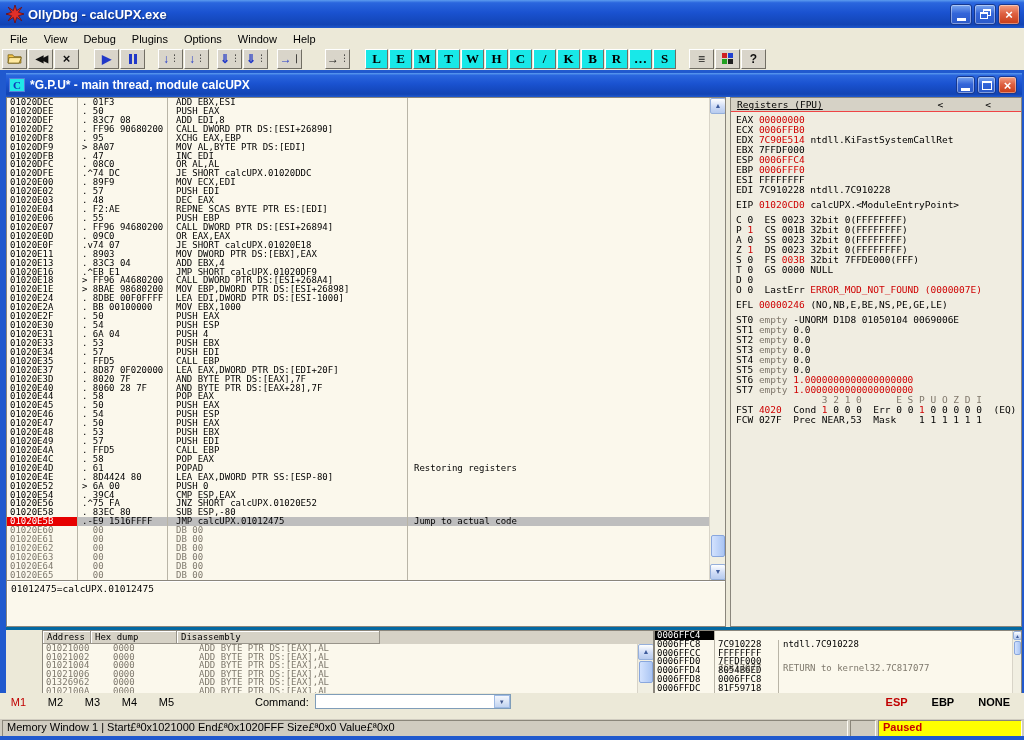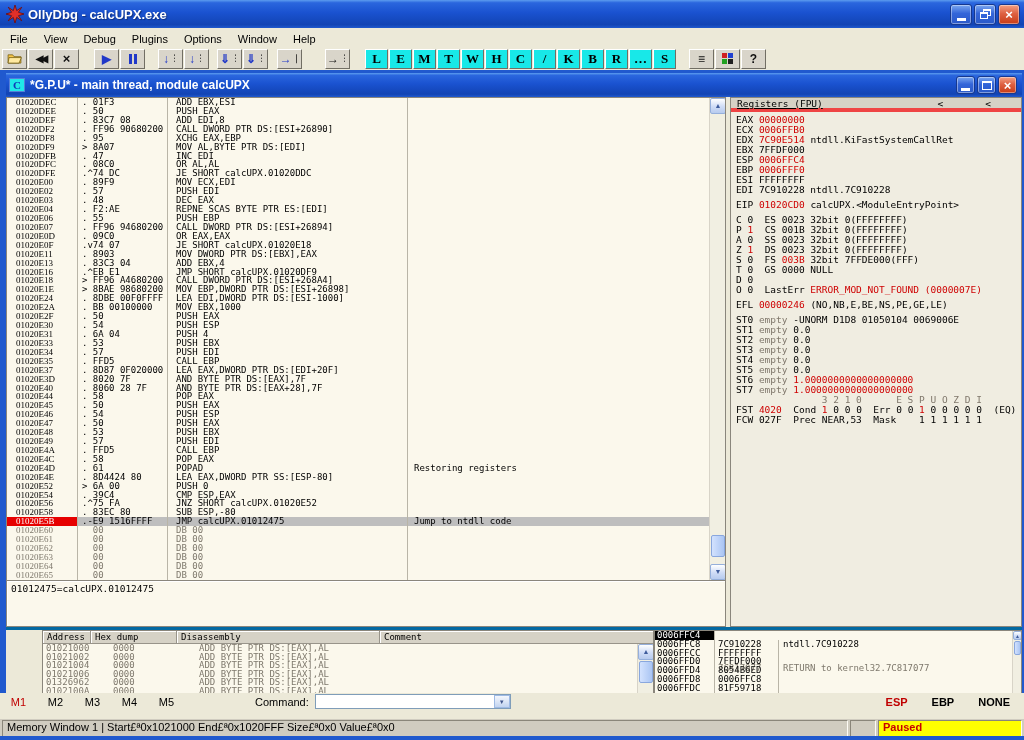--- a/index.html
+++ b/index.html
@@ -53,21 +53,21 @@
   .wbtn.small { width:19px; height:18px; }
 
   .cpu-body { flex:1; display:flex; flex-direction:column; }
   .cpu-top { height:530px; flex:none; display:flex; }
 
   
   .disasm { width:720px; flex:none; border:1px solid #8A867C; background:#FBF8EC; display:flex; flex-direction:column; }
   .disasm-rows { height:482px; flex:none; position:relative; overflow:hidden; }
   .vline { position:absolute; top:0; bottom:0; width:1px; background:#B9B5A7; }
   .drow { display:flex; height:8.93px; line-height:9px; font-family:"DejaVu Sans Mono",monospace; font-size:9px; white-space:pre; color:#000; position:relative; }
-  .drow .c-addr { width:70px; flex:none; padding-left:9px;font-family:Liberation Serif, serif; }
+  .drow .c-addr { width:70px; flex:none; padding-left:3px; }
   .drow .c-hex  { width:90px; flex:none; padding-left:5px; }
   .drow .c-ins  { width:240px; flex:none; padding-left:9px; }
   .drow .c-cmt  { flex:1; padding-left:7px; }
   .drow.dim { color:#7E786C; }
   .drow.sel { background:#BEBEBE; }
   .drow.sel .c-addr { background:#E60000; color:#fff; }
   .disasm-info { flex:1; border-top:1px solid #8A867C; box-shadow:inset 1px 1px 0 #FFFFFF; padding:2px 0 0 4px;
     font-family:"DejaVu Sans Mono",monospace; font-size:9.5px; color:#000; background:#FBF8EC; }
 
   
@@ -76,21 +76,21 @@
     border:1px solid #95AFDB; border-radius:2px; color:#3E5C9C; font-size:7px; line-height:14px; text-align:center; }
   .sb-up { top:0; } .sb-down { bottom:0; }
   .sb-thumb { position:absolute; left:1px; width:14px; background:linear-gradient(90deg,#D3E2FE,#AAC5F3); border:1px solid #89A7DE; border-radius:2px; }
   .sb.narrow { width:9px; } .sb.narrow .sb-btn { width:9px; height:9px; font-size:5px; line-height:8px; }
   .sb.narrow .sb-thumb { width:7px; }
 
   .splitter { width:4px; flex:none; background:#ECE9D8; }
 
   
   .registers { flex:1; border:1px solid #8A867C; background:#F0EDE1; display:flex; flex-direction:column; overflow:hidden; }
-  .reg-header { height:14px; flex:none; background:#D6D2C6; border-bottom:4px solid #ef4444; display:flex; align-items:center;
+  .reg-header { height:14px; flex:none; background:#D6D2C6; border-bottom:1px solid #ef4444; display:flex; align-items:center;
     font-family:"DejaVu Sans Mono",monospace; font-size:9.5px; padding:0 6px; }
   .reg-header .hdr-title { text-decoration:underline; }
   .reg-nav { margin-left:auto; display:flex; gap:42px; padding-right:24px; }
   .reg-body { flex:1; padding:3px 0 0 5px; }
   .rline { height:10px; line-height:10px; font-family:"DejaVu Sans Mono",monospace; font-size:9.5px; white-space:pre; }
   .rline.blank { height:5px; }
   .k { color:#000; } .r { color:#CE0202; } .g { color:#80786C; }
 
   
   .cpu-bottom { flex:1; display:flex; border-top:3px solid #0369a1;padding-left:36px; }
@@ -307,21 +307,21 @@
                 <div class="drow"><span class="c-addr">01020E48</span><span class="c-hex">. 53</span><span class="c-ins">PUSH EBX</span><span class="c-cmt"></span></div>
                 <div class="drow"><span class="c-addr">01020E49</span><span class="c-hex">. 57</span><span class="c-ins">PUSH EDI</span><span class="c-cmt"></span></div>
                 <div class="drow"><span class="c-addr">01020E4A</span><span class="c-hex">. FFD5</span><span class="c-ins">CALL EBP</span><span class="c-cmt"></span></div>
                 <div class="drow"><span class="c-addr">01020E4C</span><span class="c-hex">. 58</span><span class="c-ins">POP EAX</span><span class="c-cmt"></span></div>
                 <div class="drow"><span class="c-addr">01020E4D</span><span class="c-hex">. 61</span><span class="c-ins">POPAD</span><span class="c-cmt">Restoring registers</span></div>
                 <div class="drow"><span class="c-addr">01020E4E</span><span class="c-hex">. 8D4424 80</span><span class="c-ins">LEA EAX,DWORD PTR SS:[ESP-80]</span><span class="c-cmt"></span></div>
                 <div class="drow"><span class="c-addr">01020E52</span><span class="c-hex">&gt; 6A 00</span><span class="c-ins">PUSH 0</span><span class="c-cmt"></span></div>
                 <div class="drow"><span class="c-addr">01020E54</span><span class="c-hex">. 39C4</span><span class="c-ins">CMP ESP,EAX</span><span class="c-cmt"></span></div>
                 <div class="drow"><span class="c-addr">01020E56</span><span class="c-hex">.^75 FA</span><span class="c-ins">JNZ SHORT calcUPX.01020E52</span><span class="c-cmt"></span></div>
                 <div class="drow"><span class="c-addr">01020E58</span><span class="c-hex">. 83EC 80</span><span class="c-ins">SUB ESP,-80</span><span class="c-cmt"></span></div>
-                <div class="drow sel"><span class="c-addr">01020E5B</span><span class="c-hex">.-E9 1516FFFF</span><span class="c-ins">JMP calcUPX.01012475</span><span class="c-cmt">Jump to ntdll code</span></div>
+                <div class="drow sel"><span class="c-addr">01020E5B</span><span class="c-hex">.-E9 1516FFFF</span><span class="c-ins">JMP calcUPX.01012475</span><span class="c-cmt">Jump to actual code</span></div>
                 <div class="drow dim"><span class="c-addr">01020E60</span><span class="c-hex">  00</span><span class="c-ins">DB 00</span><span class="c-cmt"></span></div>
                 <div class="drow dim"><span class="c-addr">01020E61</span><span class="c-hex">  00</span><span class="c-ins">DB 00</span><span class="c-cmt"></span></div>
                 <div class="drow dim"><span class="c-addr">01020E62</span><span class="c-hex">  00</span><span class="c-ins">DB 00</span><span class="c-cmt"></span></div>
                 <div class="drow dim"><span class="c-addr">01020E63</span><span class="c-hex">  00</span><span class="c-ins">DB 00</span><span class="c-cmt"></span></div>
                 <div class="drow dim"><span class="c-addr">01020E64</span><span class="c-hex">  00</span><span class="c-ins">DB 00</span><span class="c-cmt"></span></div>
                 <div class="drow dim"><span class="c-addr">01020E65</span><span class="c-hex">  00</span><span class="c-ins">DB 00</span><span class="c-cmt"></span></div>
                 <div class="vline" style="left:70px;"></div>
               <div class="vline" style="left:160px;"></div>
               <div class="vline" style="left:400px;"></div>
               <div class="sb">
@@ -379,21 +379,20 @@
               </div>
           </div>
         </div>
         <div class="cpu-bottom">
 
           <div class="dump">
             <div class="dump-headers" id="dump-headers">
                 <span>Address</span>
                 <span>Hex dump</span>
                 <span>Disassembly</span>
-                <span>Comment</span>
               </div>
             <div id="dump-body">
                 <div class="xrow"><span class="x-addr">01021000</span><span class="x-hex">0000</span><span class="x-ins">ADD BYTE PTR DS:[EAX],AL</span><span class="x-cmt"></span></div>
                 <div class="xrow"><span class="x-addr">01021002</span><span class="x-hex">0000</span><span class="x-ins">ADD BYTE PTR DS:[EAX],AL</span><span class="x-cmt"></span></div>
                 <div class="xrow"><span class="x-addr">01021004</span><span class="x-hex">0000</span><span class="x-ins">ADD BYTE PTR DS:[EAX],AL</span><span class="x-cmt"></span></div>
                 <div class="xrow"><span class="x-addr">01021006</span><span class="x-hex">0000</span><span class="x-ins">ADD BYTE PTR DS:[EAX],AL</span><span class="x-cmt"></span></div>
                 <div class="xrow"><span class="x-addr">01326962</span><span class="x-hex">0000</span><span class="x-ins">ADD BYTE PTR DS:[EAX],AL</span><span class="x-cmt"></span></div>
                 <div class="xrow"><span class="x-addr">0102100A</span><span class="x-hex">0000</span><span class="x-ins">ADD BYTE PTR DS:[EAX],AL</span><span class="x-cmt"></span></div>
                 <div class="xrow"><span class="x-addr">0102100C</span><span class="x-hex">0000</span><span class="x-ins">ADD BYTE PTR DS:[EAX],AL</span><span class="x-cmt"></span></div>
               </div>

